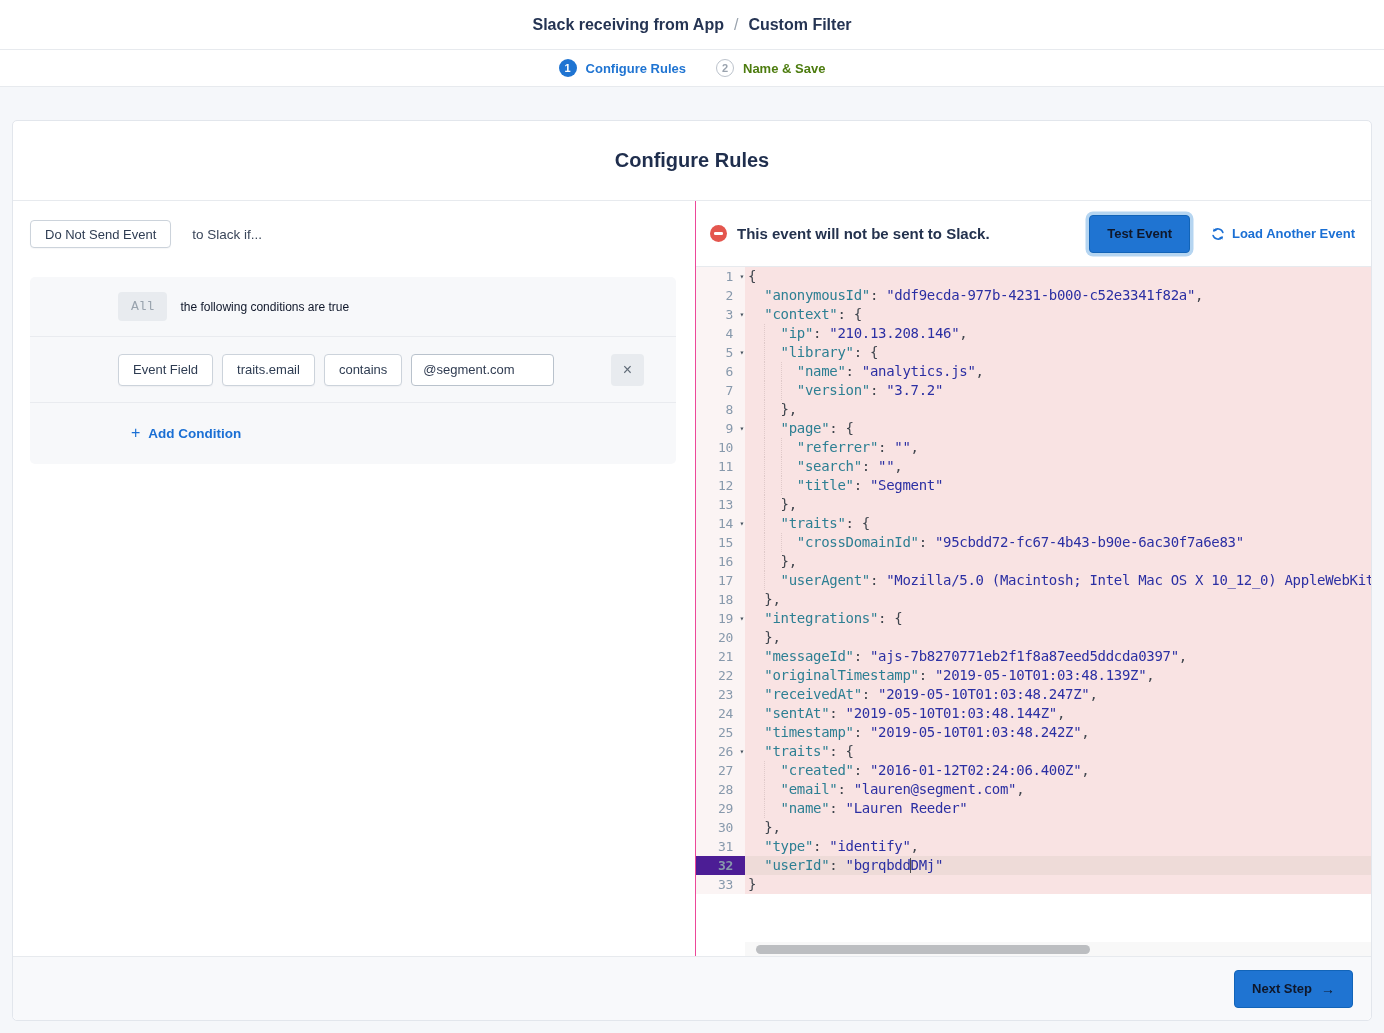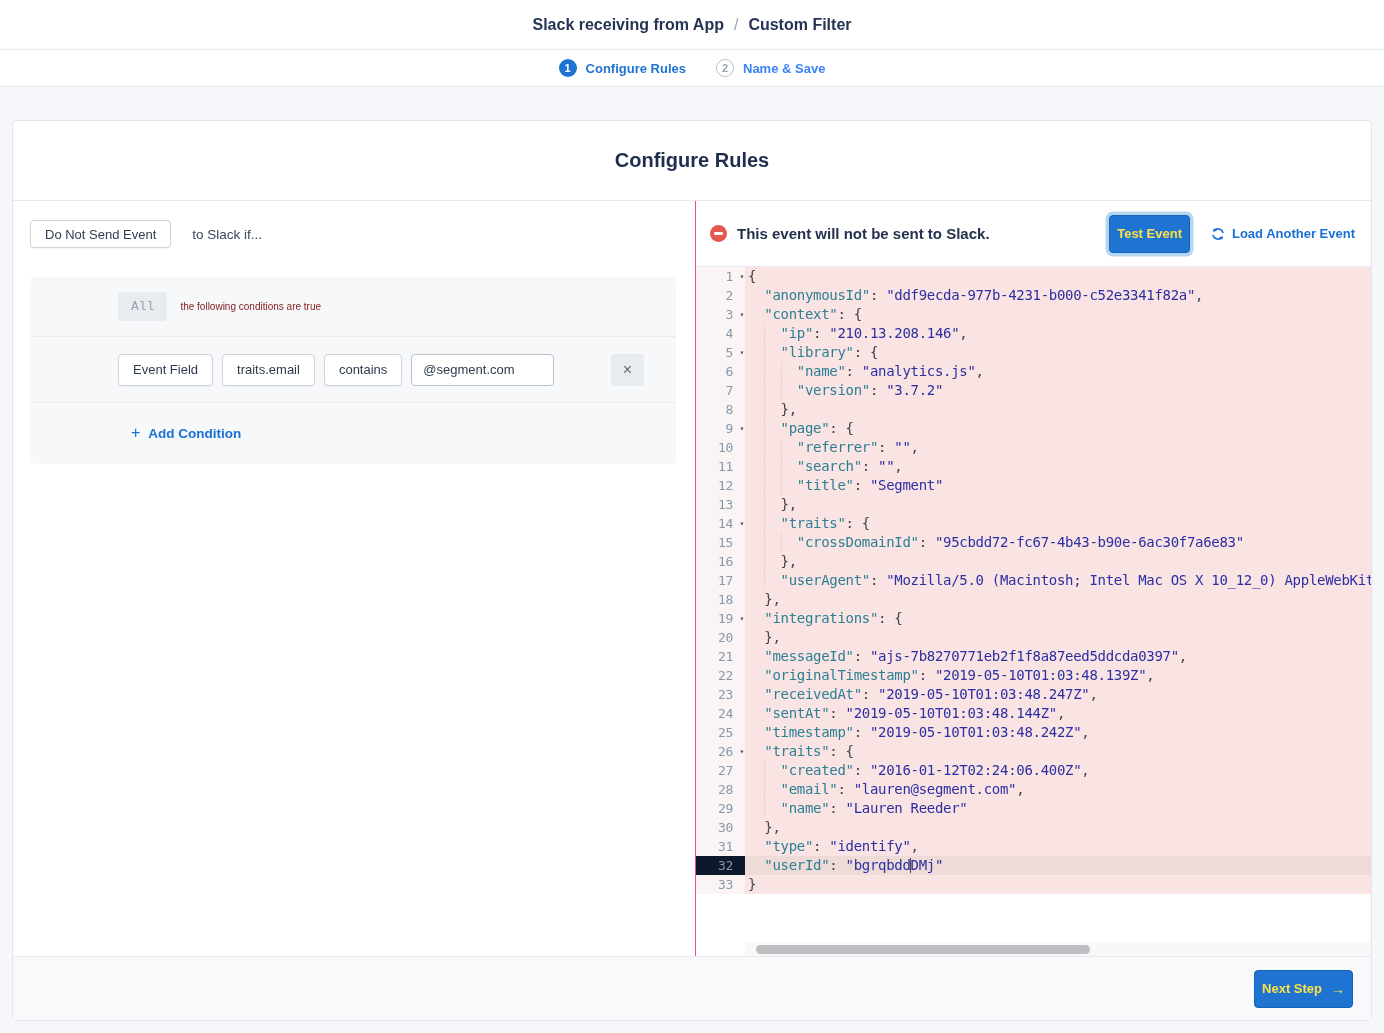--- a/index.html
+++ b/index.html
@@ -13,21 +13,21 @@
   .topbar-title .sep { color:#9aa3ae; font-weight:400; margin:0 10px; }
 
   .stepsbar { height:37px; background:#fff; border-bottom:1px solid #e7eaee;
               display:flex; align-items:center; justify-content:center; gap:30px; }
   .step { display:flex; align-items:center; gap:9px; font-size:13px; cursor:default; }
   .step-circle { width:18px; height:18px; border-radius:50%; display:flex; align-items:center;
                  justify-content:center; font-size:11px; font-weight:700; }
   .step.active .step-circle { background:#1f74d2; color:#fff; }
   .step.active .step-label { color:#1f74d2; font-weight:700; }
   .step.inactive .step-circle { border:1.5px solid #bcc3cc; color:#9aa3ae; background:#fff; }
-  .step.inactive .step-label { color:#3b82f6; font-weight:600; }
+  .step.inactive .step-label { color:#4d7c0f; font-weight:600; }
 
   
   .page { padding-top:33px; }
   .card { margin:0 12px; background:#fff; border:1px solid #e2e6ec; border-radius:5px;
           height:901px; display:flex; flex-direction:column; }
   .card-title { height:80px; border-bottom:1px solid #e7eaee; text-align:center;
                 font-size:20px; font-weight:700; color:#1f2e4d; padding-top:28px; }
   .card-body { height:755px; display:flex; }
 
   
@@ -39,58 +39,58 @@
                  height:28px; padding:0 14px; box-shadow:0 1px 1px rgba(40,50,70,0.04); }
   .filter-suffix { font-size:13.5px; color:#3a465a; }
 
   .conditions { margin:29px 0 0 17px; width:646px; background:#f7f8fa; border-radius:5px; }
   .cond-row { display:flex; align-items:center; padding-left:88px; border-bottom:1px solid #e9ebef; }
   .cond-row.r1 { height:60px; }
   .cond-row.r2 { height:66px; }
   .cond-row.r3 { height:61px; border-bottom:none; padding-left:101px; }
   .chip { background:#e8ebef; color:#99a3ae; border-radius:4px; height:29px; padding:0 13px;
           font-size:13px; display:inline-flex; align-items:center; margin-right:13px; cursor:pointer;font-family:Liberation Mono, monospace; }
-  .cond-text { font-size:10px; color:#7f1d1d; }
+  .cond-text { font-size:12px; color:#0f172a; }
   .cond-row.r2 .btn-default { height:32px; margin-right:9px; }
   .cond-input { height:32px; width:143px; border:1px solid #b9c2cc; border-radius:4px;
                 padding:11px 11px; font-size:13px; color:#2f3b51; font-family:inherit; background:#fff; }
   .remove-btn { margin-left:auto; margin-right:32px; width:33px; height:32px; background:#e8ebef;
                 border:none; border-radius:4px; color:#5f6a77; font-size:16px; line-height:1;
                 display:flex; align-items:center; justify-content:center; cursor:pointer; }
   .add-link { color:#1a6fd4; font-size:13.5px; font-weight:700; display:inline-flex;
               align-items:center; gap:8px; cursor:pointer; }
   .add-link .plus { font-weight:400; font-size:16px; margin-top:-1px; }
 
   
   .panel-right { flex:1; border-left:1px solid #ec4899; display:flex; flex-direction:column; min-width:0; }
   .preview-header { height:66px; flex:none; display:flex; align-items:center;
                     padding:0 16px 0 14px; border-bottom:1px solid #e7eaee; }
   .minus-icon { width:17px; height:17px; border-radius:50%; background:#e4564e; flex:none;
                 margin-right:10px; position:relative; }
   .minus-icon::after { content:""; position:absolute; left:4px; top:7.25px; width:9px; height:2.6px;
                        background:#fff; border-radius:1.3px; }
   .preview-status { font-size:15px; font-weight:700; color:#24324e; }
   .preview-actions { margin-left:auto; display:flex; align-items:center; gap:21px; }
-  .btn-primary { background:#1f74d2; border:1px solid #1264b8; color:#fde047; font-size:13px;
-                 font-weight:700; height:38px; padding:0 7px; }
+  .btn-primary { background:#1f74d2; border:1px solid #1264b8; color:#0f172a; font-size:13px;
+                 font-weight:700; height:38px; padding:0 17px; }
   .btn-primary.focused { box-shadow:0 0 0 3.5px #b5d5f1; }
   .load-link { color:#1a6fd4; font-size:13px; font-weight:700; display:flex; align-items:center;
                gap:7px; cursor:pointer; text-decoration:none; }
 
   
   .editor { position:relative; flex:1; overflow:hidden; background:#fff;
             font-family:"DejaVu Sans Mono", monospace; font-size:14px; letter-spacing:-0.3px;
             line-height:19px; }
   .ed-line { display:flex; height:19px; white-space:pre; }
   .ed-gutter { width:49px; flex:none; background:#fbf4f4; color:#8799ac; font-size:13px;
                text-align:right; position:relative; }
   .ed-gutter .ln { display:block; padding-right:12px; }
   .ed-gutter .fold { position:absolute; right:1px; top:0; font-size:8px; color:#46525e; line-height:19px; }
   .ed-code { flex:1; background:#f9e3e3; color:#3f454d; padding-left:3px; overflow:hidden; }
-  .ed-line.ed-active .ed-gutter { background:#0f172a; }
+  .ed-line.ed-active .ed-gutter { background:#4c1d95;font-weight:bold; }
   .ed-line.ed-active .ed-code { background:#eedbd8; }
   .tk-k { color:#2d7f93; }
   .tk-s { color:#2b2fa3; }
   .tk-p { color:#3f454d; }
   .ind { display:inline-block; width:calc(2ch - 0.6px); height:19px; vertical-align:top; }
   .ind.g { border-left:1px dotted #dfc9c9; }
   .cursor { display:inline-block; width:1.5px; height:15px; background:#4a4a4a;
             vertical-align:-3px; margin:0 -0.75px; }
   .hscroll-zone { position:absolute; left:49px; right:0; bottom:0; height:14px; background:#f8f8f8; }
   .hscroll-thumb { position:absolute; left:11px; top:2.5px; width:334px; height:9px;

